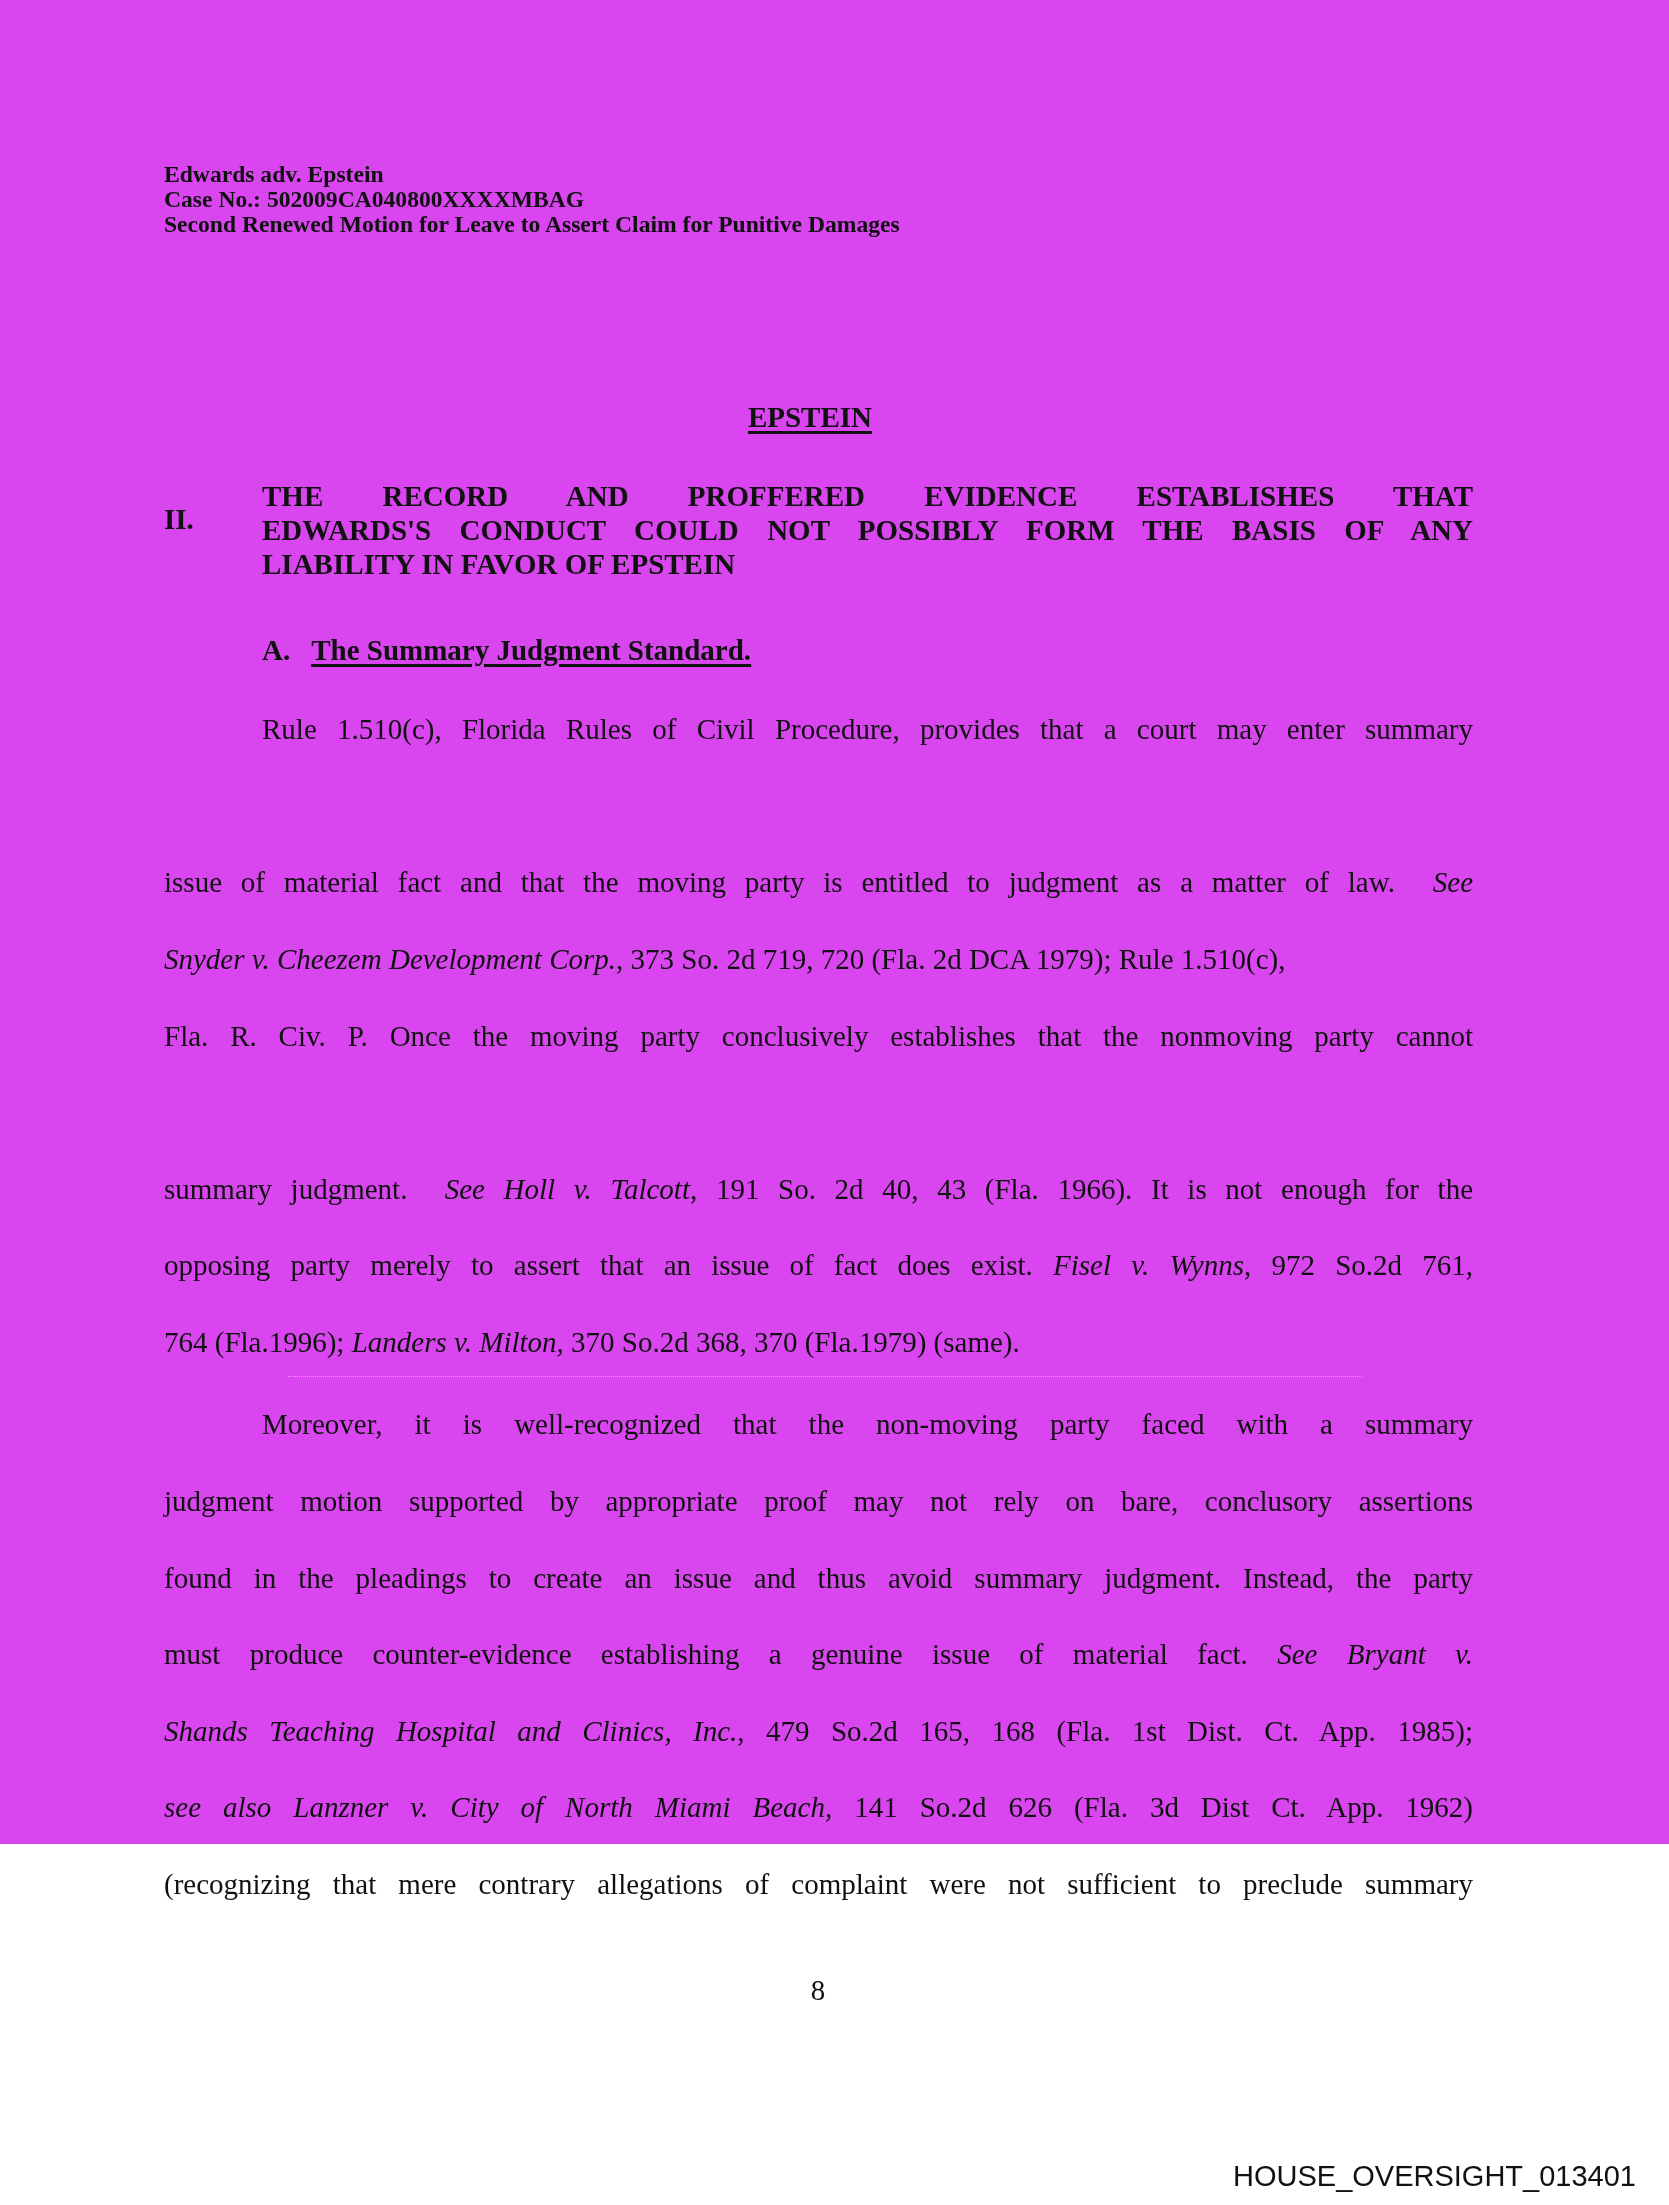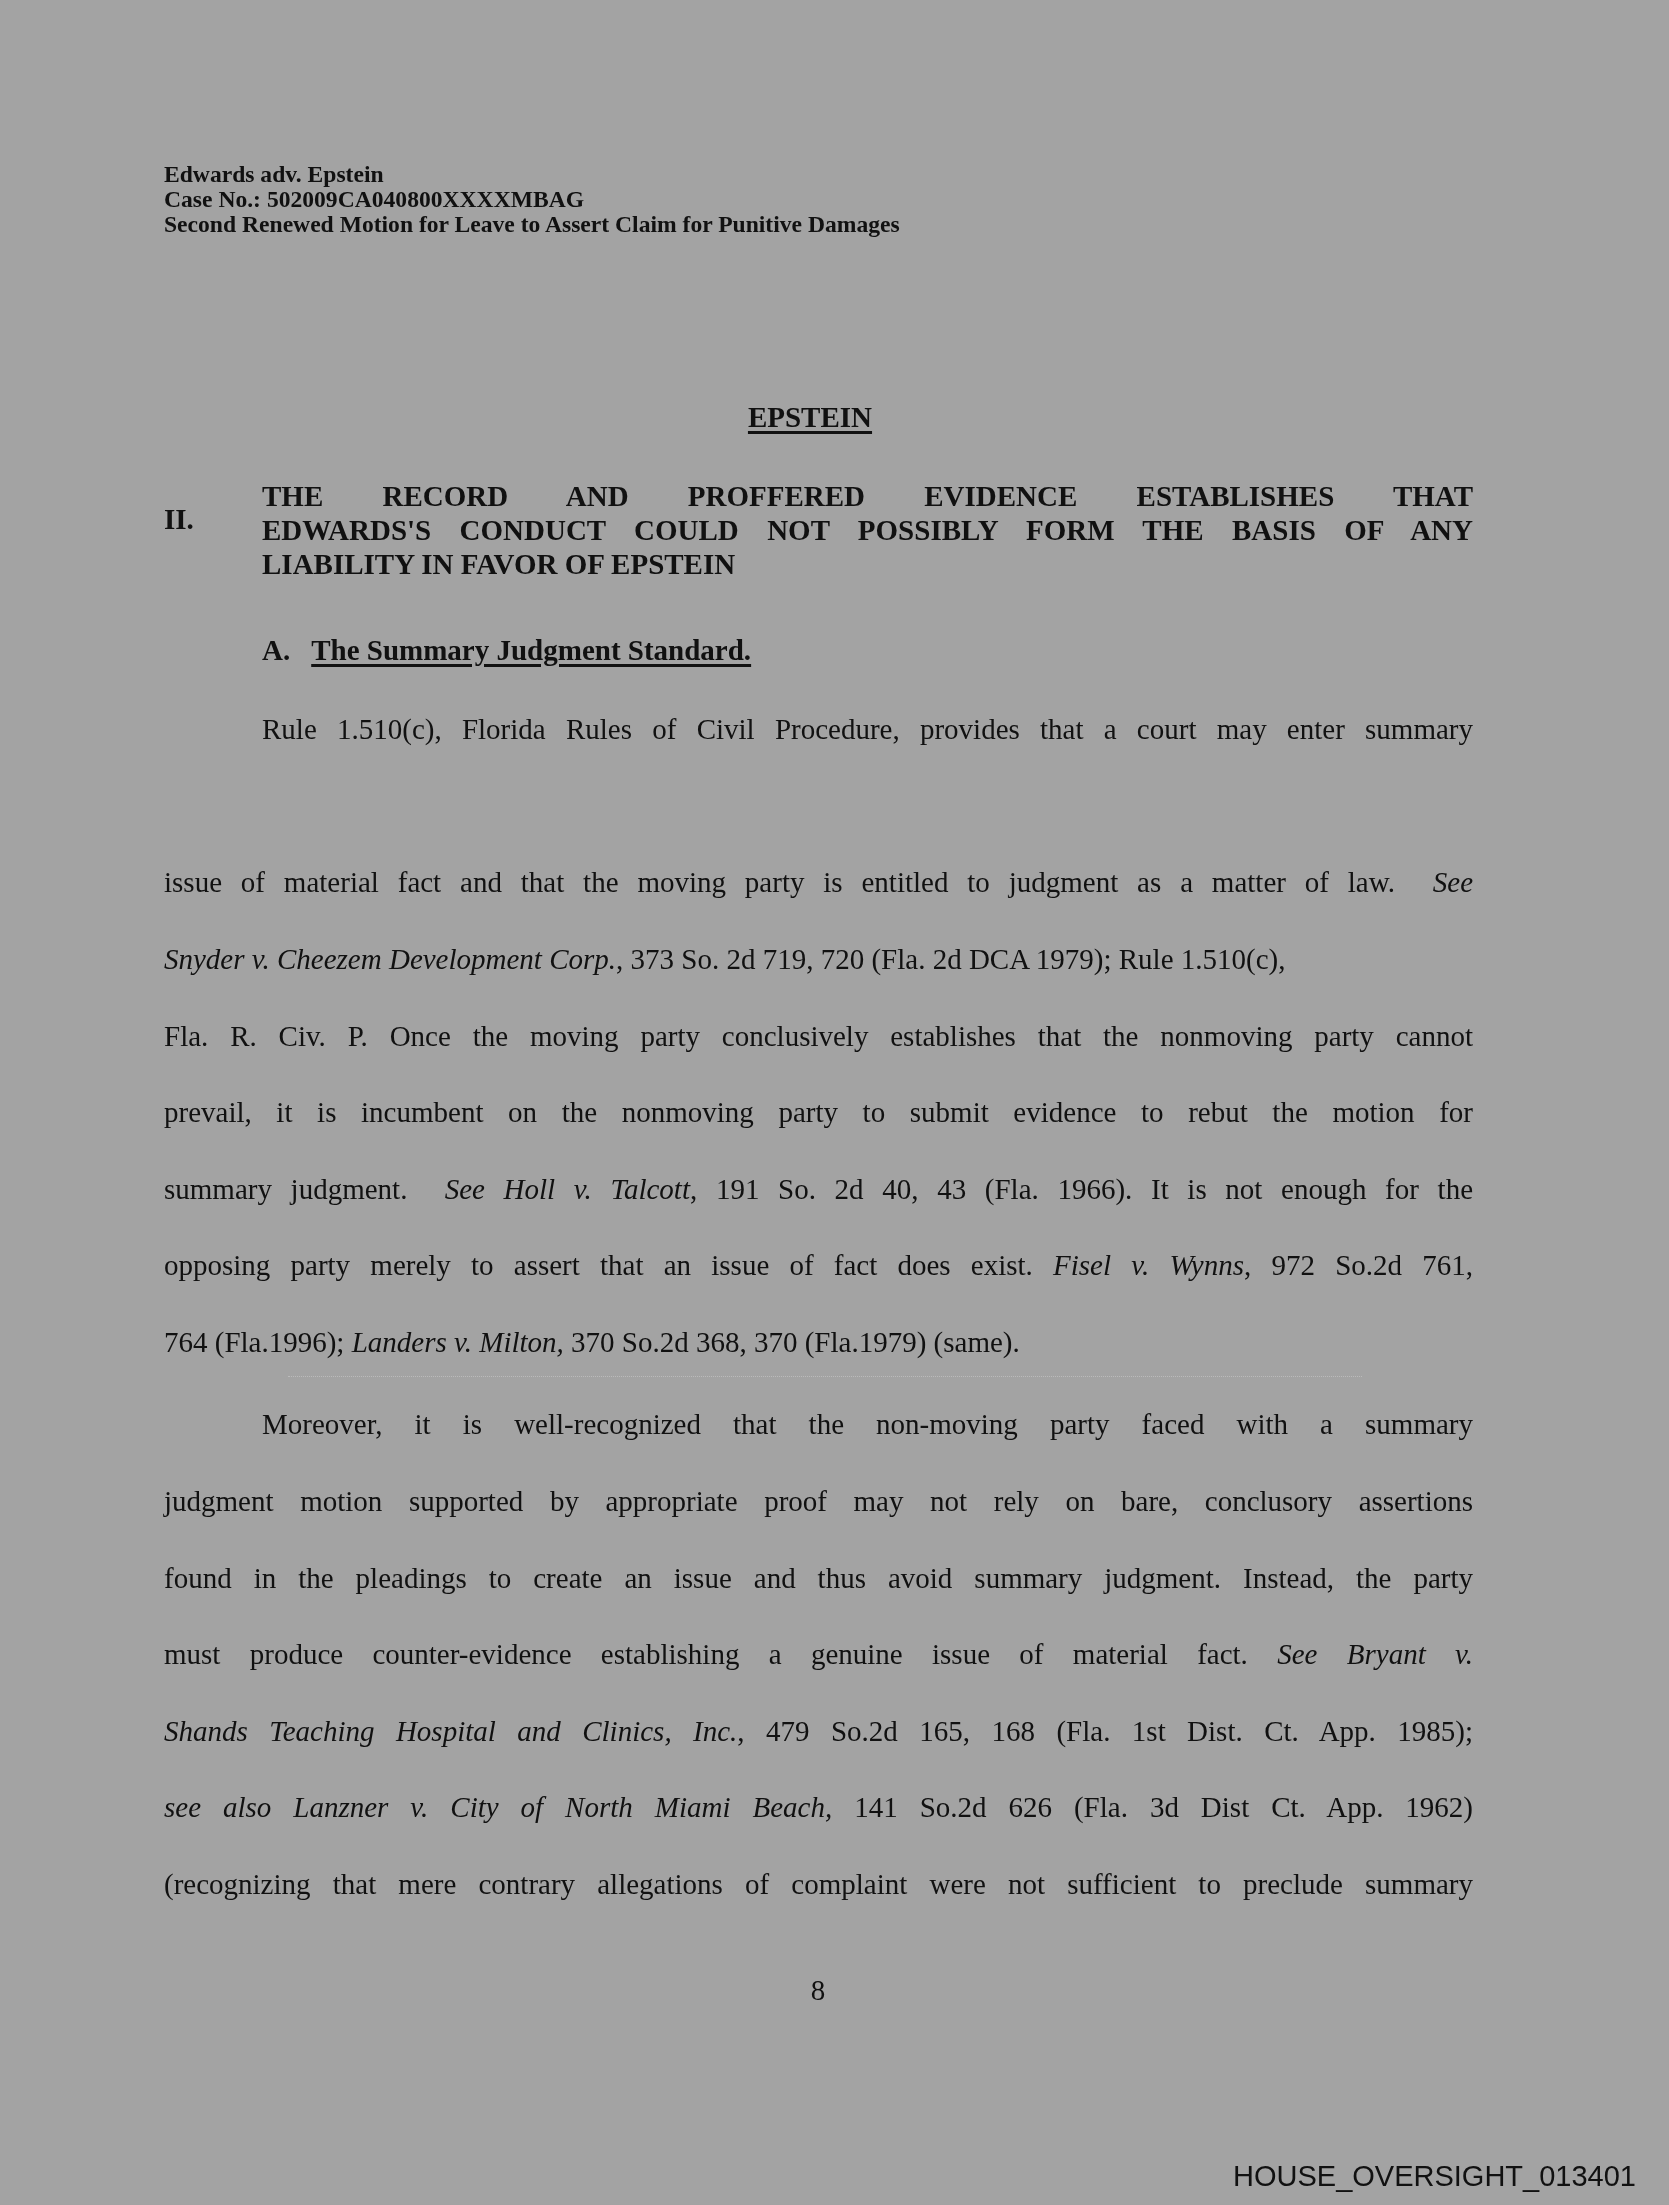--- a/index.html
+++ b/index.html
@@ -1,17 +1,17 @@
 <!DOCTYPE html>
 <html style="font-size:10.5px"><head>
 <meta charset="utf-8">
 <style>
   html, body { margin: 0; padding: 0; background: #ffffff; }
   body { width: 1669px; height: 2205px; position: relative; overflow: hidden; color: #111; font-family: "Liberation Serif", serif; }
-  .page { position: absolute; left: 0; top: 0; width: 1669px; height: 2205px; background: #a3a3a3; }
+  .page { position: absolute; left: 0; top: 0; width: 1669px; height: 1844px; background: #d946ef; }
   .header { position: absolute; left: 164px; top: 162px; font-family: "Liberation Serif", serif; font-weight: bold; font-size: 23.6px; line-height: 25px; }
   .header div { white-space: nowrap; }
   .argument { position: absolute; left: 0; width: 1620px; top: 401px; text-align: center; font-weight: bold; font-size: 29px; }
   .argument span { text-decoration: underline; text-decoration-thickness: 2.6px; text-underline-offset: 3.9px; }
   .sec-num { position: absolute; left: 164px; top: 479px; font-weight: bold; font-size: 29px; margin-top: 24px; }
   .sec-title { position: absolute; left: 262px; top: 479px; width: 1211px; font-weight: bold; font-size: 29px; line-height: 34px; text-align: justify; text-align-last: left; }
   .sec-title .l1 { display: block; text-align: justify; text-align-last: justify; }
   .sub { position: absolute; left: 262px; top: 634px; font-weight: bold; font-size: 29px; }
   .sub .t { text-decoration: underline; text-decoration-thickness: 2.6px; text-underline-offset: 3.9px; margin-left: 21px; }
   .body-line { position: absolute; left: 164px; width: 1309px; font-size: 29px; line-height: 34px; white-space: nowrap; text-align: justify; text-align-last: justify; }
@@ -49,21 +49,20 @@
   </div>
 
   <div class="body-line indent" style="top:712px">Rule 1.510(c), Florida Rules of Civil Procedure, provides that a court may enter summary</div>
   <div class="body-line" style="top:865px">
     <span>issue of material fact and that the moving party is entitled to judgment as a matter of law.</span>&nbsp;&nbsp;<i>See</i>
   </div>
   <div class="body-line last" style="top:942px">
     <i>Snyder v. Cheezem Development Corp.</i><span>, 373 So. 2d 719, 720 (Fla. 2d DCA 1979); Rule 1.510(c),</span>
   </div>
   <div class="body-line" style="top:1019px">Fla. R. Civ. P.  Once the moving party conclusively establishes that the nonmoving party cannot</div>
-  <div class="body-line" style="top:1095px">prevail, it is incumbent on the nonmoving party to submit evidence to rebut the motion for</div>
   <div class="body-line" style="top:1172px">
     <span>summary judgment.</span>&nbsp;&nbsp;<i>See Holl v. Talcott</i><span>, 191 So. 2d 40, 43 (Fla. 1966).  It is not enough for the</span>
   </div>
   <div class="body-line" style="top:1248px">
     <span>opposing party merely to assert that an issue of fact does exist.</span> <i>Fisel v. Wynns</i><span>, 972 So.2d 761,</span>
   </div>
   <div class="body-line last" style="top:1325px">
     <span>764 (Fla.1996);</span> <i>Landers v. Milton,</i> <span>370 So.2d 368, 370 (Fla.1979) (same).</span>
   </div>
 

